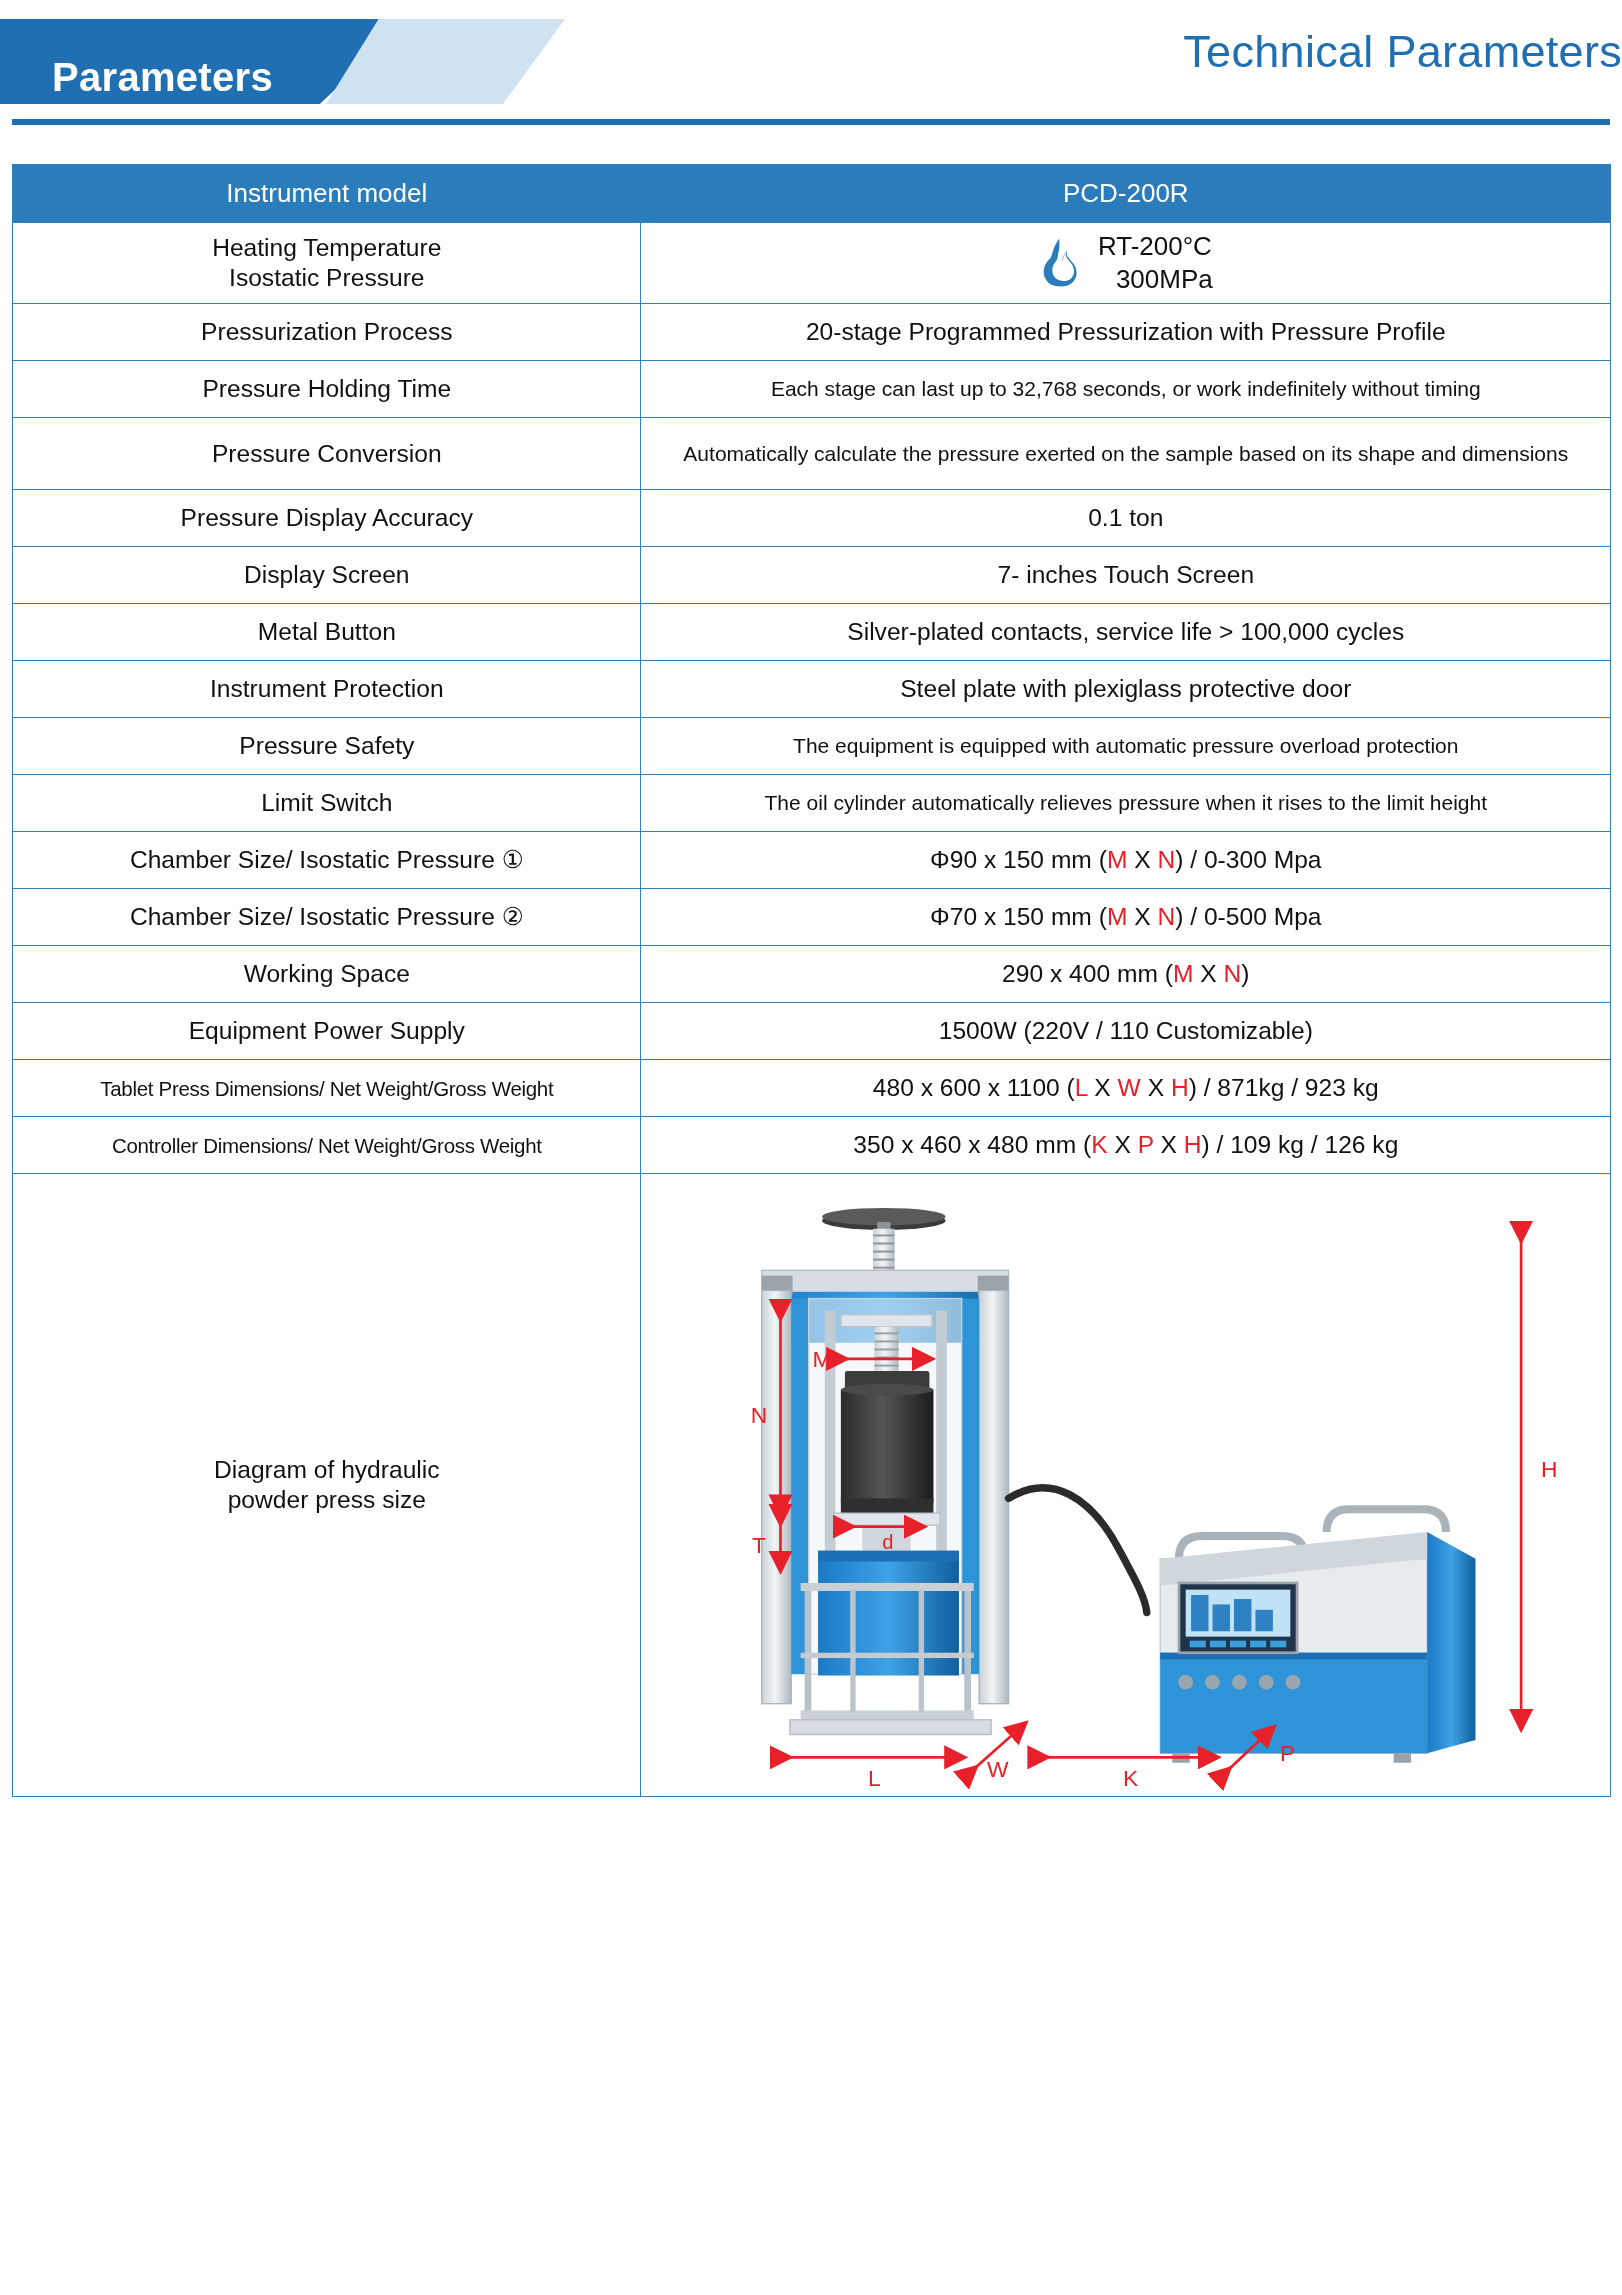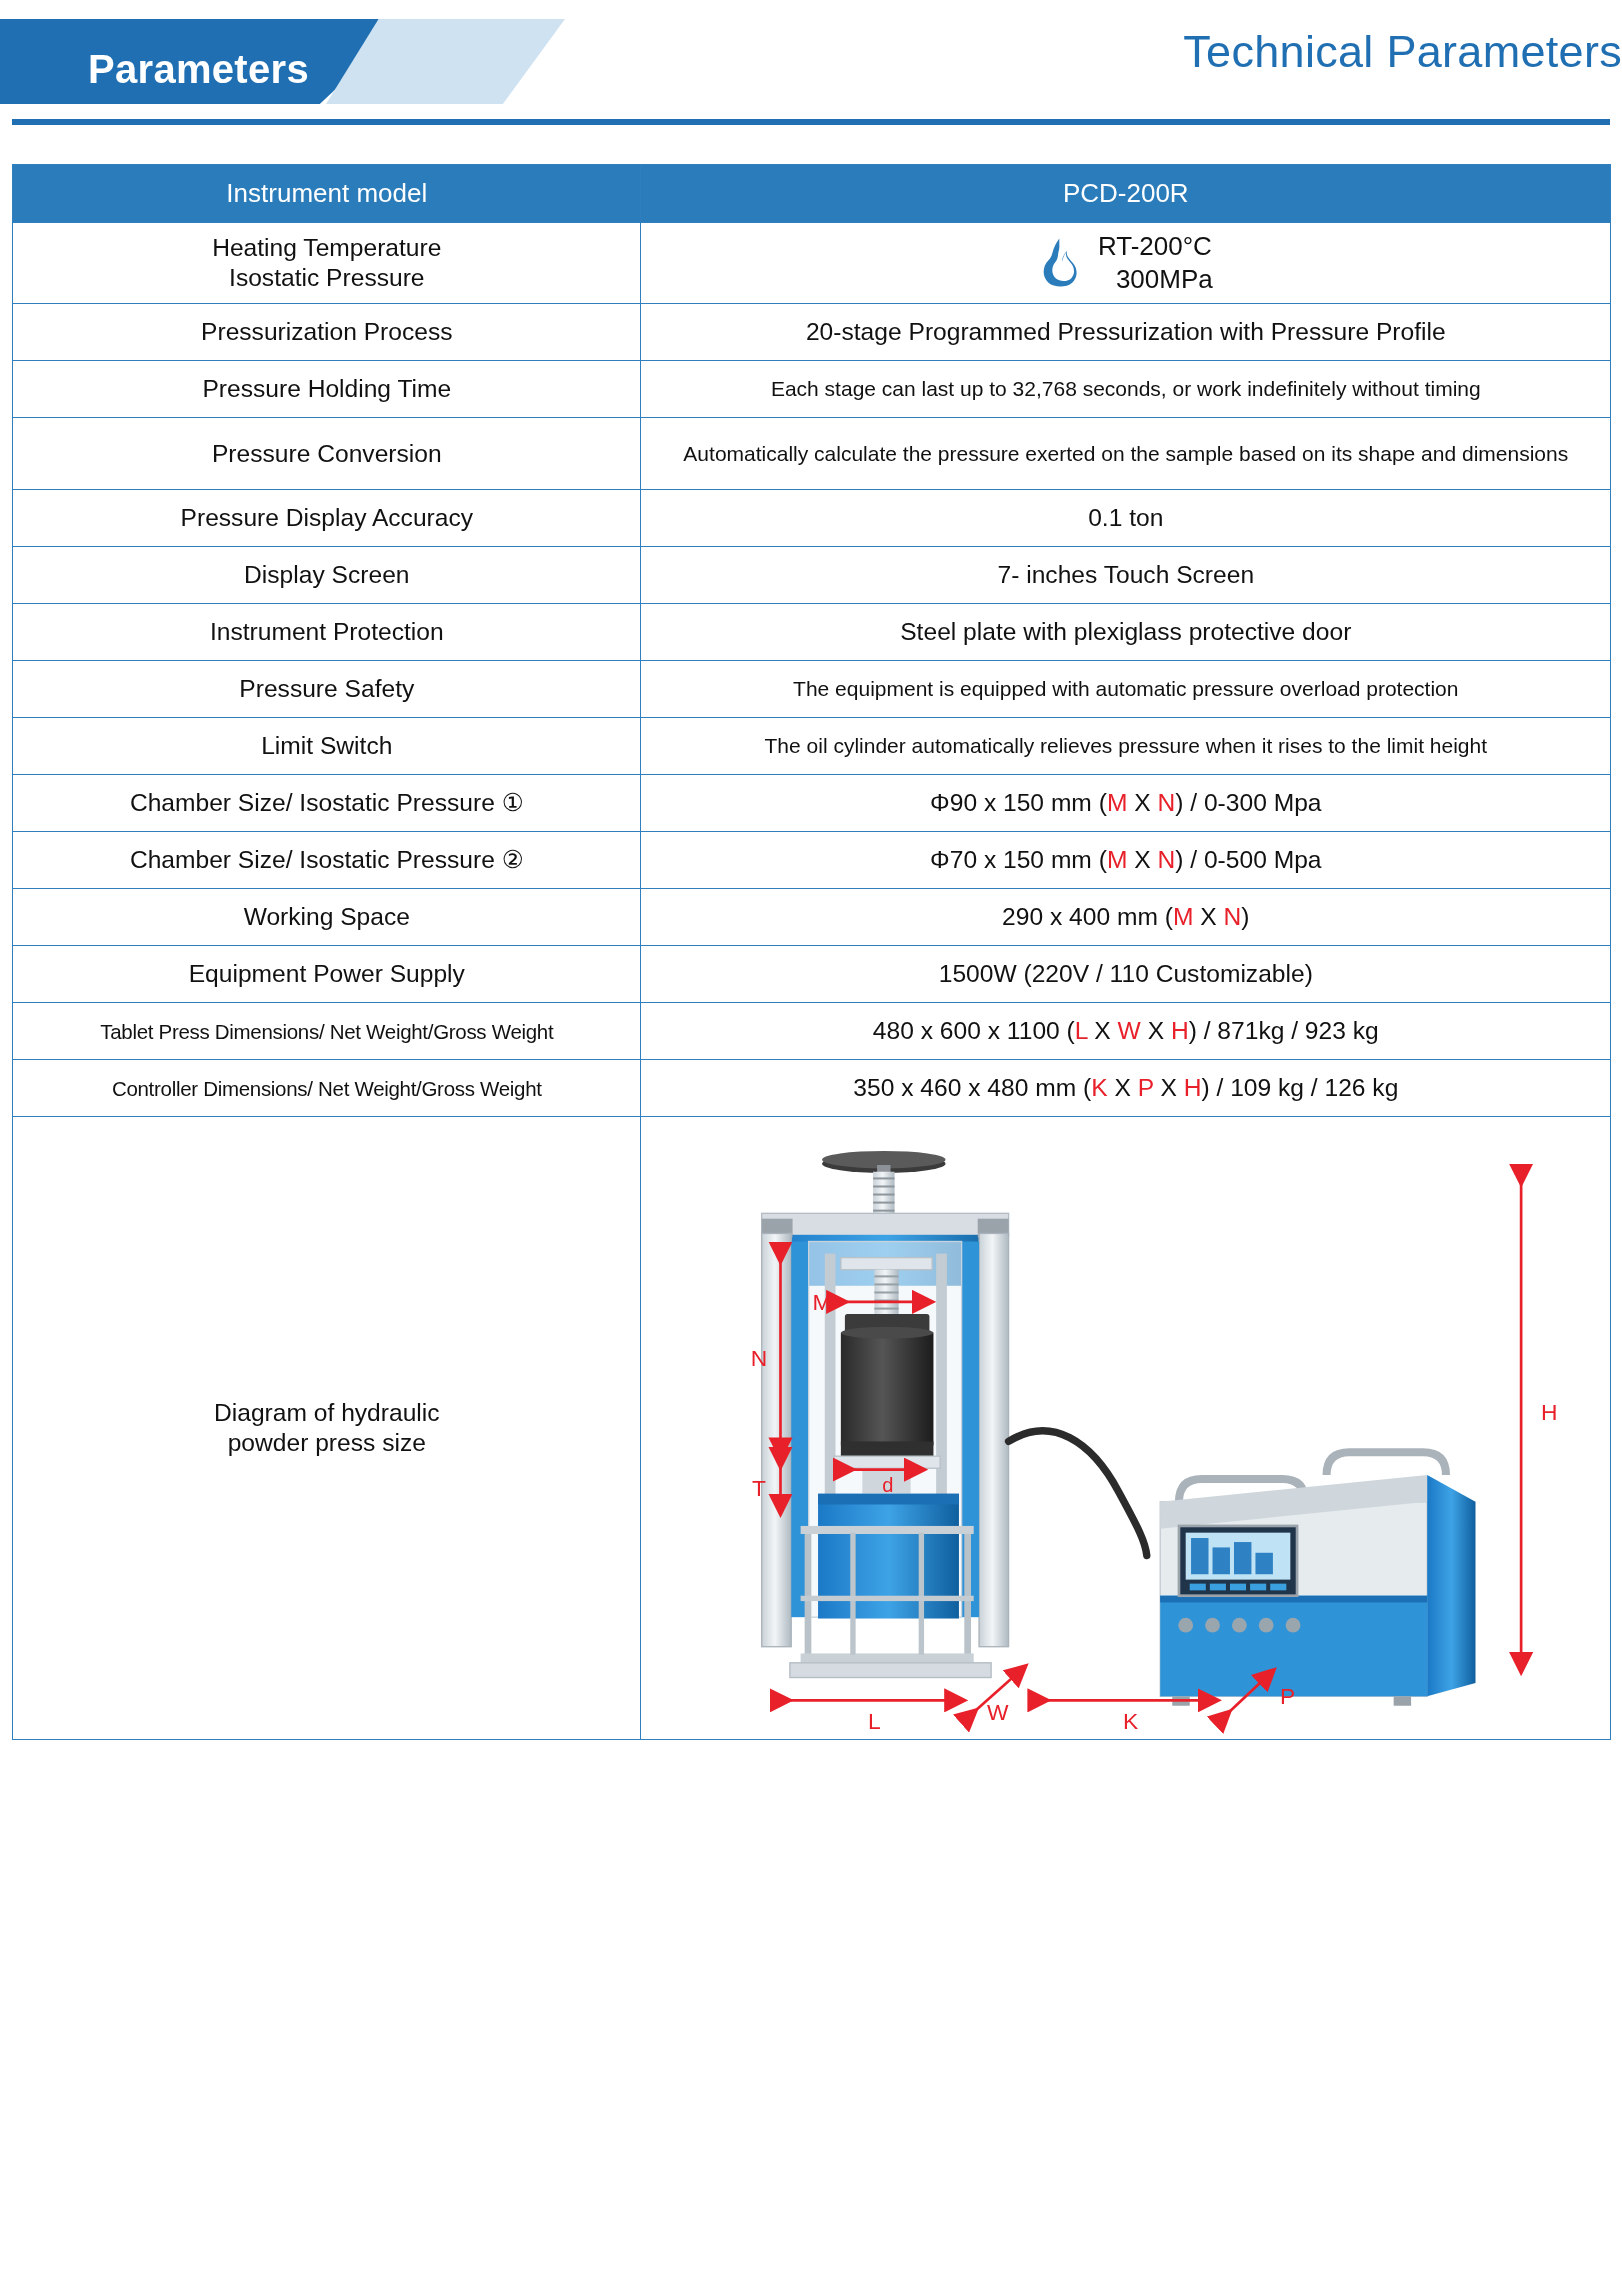--- a/index.html
+++ b/index.html
@@ -43,27 +43,26 @@
     left: 326px;
     top: 0;
     height: 85px;
     width: 239px;
     background: #cfe2f1;
     clip-path: polygon(22% 0, 100% 0, 74% 100%, 0 100%);
   }
   .header-tab .tab-label {
     position: absolute;
     left: 52px;
-    top: 28px;
+    top: 36px;
     font-size: 40px;
     font-weight: bold;
     color: #ffffff;
     letter-spacing: 0.3px;
     font-family: "Liberation Sans", sans-serif;
-    margin-left: 36px;
   }
   .header-title {
     position: absolute;
     left: 0;
     right: 0;
     top: 26px;
     text-align: right;
     font-size: 45px;
     font-weight: normal;
     color: #1f6fb2;
@@ -226,20 +225,24 @@
     <tr class="row-h-normal">
       <td class="label">Pressure Display Accuracy</td>
       <td class="value">0.1 ton</td>
     </tr>
 
     <tr class="row-h-normal">
       <td class="label">Display Screen</td>
       <td class="value">7- inches Touch Screen</td>
     </tr>
 
+    <tr class="row-h-normal">
+      <td class="label">Metal Button</td>
+      <td class="value">Silver-plated contacts, service life &gt; 100,000 cycles</td>
+    </tr>
 
     <tr class="row-h-normal">
       <td class="label">Instrument Protection</td>
       <td class="value">Steel plate with plexiglass protective door</td>
     </tr>
 
     <tr class="row-h-normal">
       <td class="label">Pressure Safety</td>
       <td class="value small">The equipment is equipped with automatic pressure overload protection</td>
     </tr>

